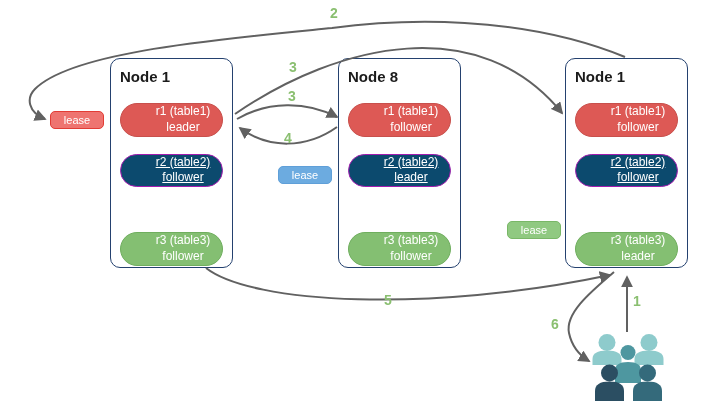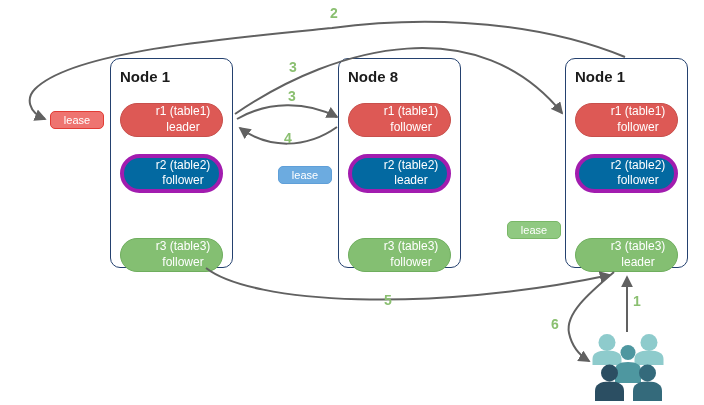--- a/index.html
+++ b/index.html
@@ -13,21 +13,21 @@
     box-sizing:border-box; display:flex; flex-direction:column;
     padding:6px 9px 9px; gap:17px;
   }
   .node-title { font-weight:bold; font-size:15px; color:#1b1b1b; margin:3px 0 1px; }
   .replica {
     width:100%; border-radius:20px; color:#ffffff; font-size:12px;
     text-align:center; display:flex; flex-direction:column; justify-content:center;
     flex:1; line-height:1.32; box-sizing:border-box;padding-left:23px;
   }
   .replica.red   { background:#dd5955; border:1px solid #c8504c; }
-  .replica.blue  { background:#0369a1; border:4px solid #a21caf; }
+  .replica.blue  { background:#0c4a6e; border:1px solid #a21caf;text-decoration:underline; }
   .replica.green { background:#84bf72; border:1px solid #6fae5e;margin-top:28px; }
   .lease {
     position:absolute; width:54px; height:18px; border-radius:5px;
     color:#ffffff; font-size:11px; display:flex; align-items:center;
     justify-content:center; box-sizing:border-box;
   }
   .lease-red   { background:#ee7470; border:1.5px solid #e23c35; left:50px;  top:111px; }
   .lease-blue  { background:#6cabe0; border:1px solid #5f9fd8;   left:278px; top:166px; }
   .lease-green { background:#90c981; border:1px solid #79b767;   left:507px; top:221px; }
   .step {

